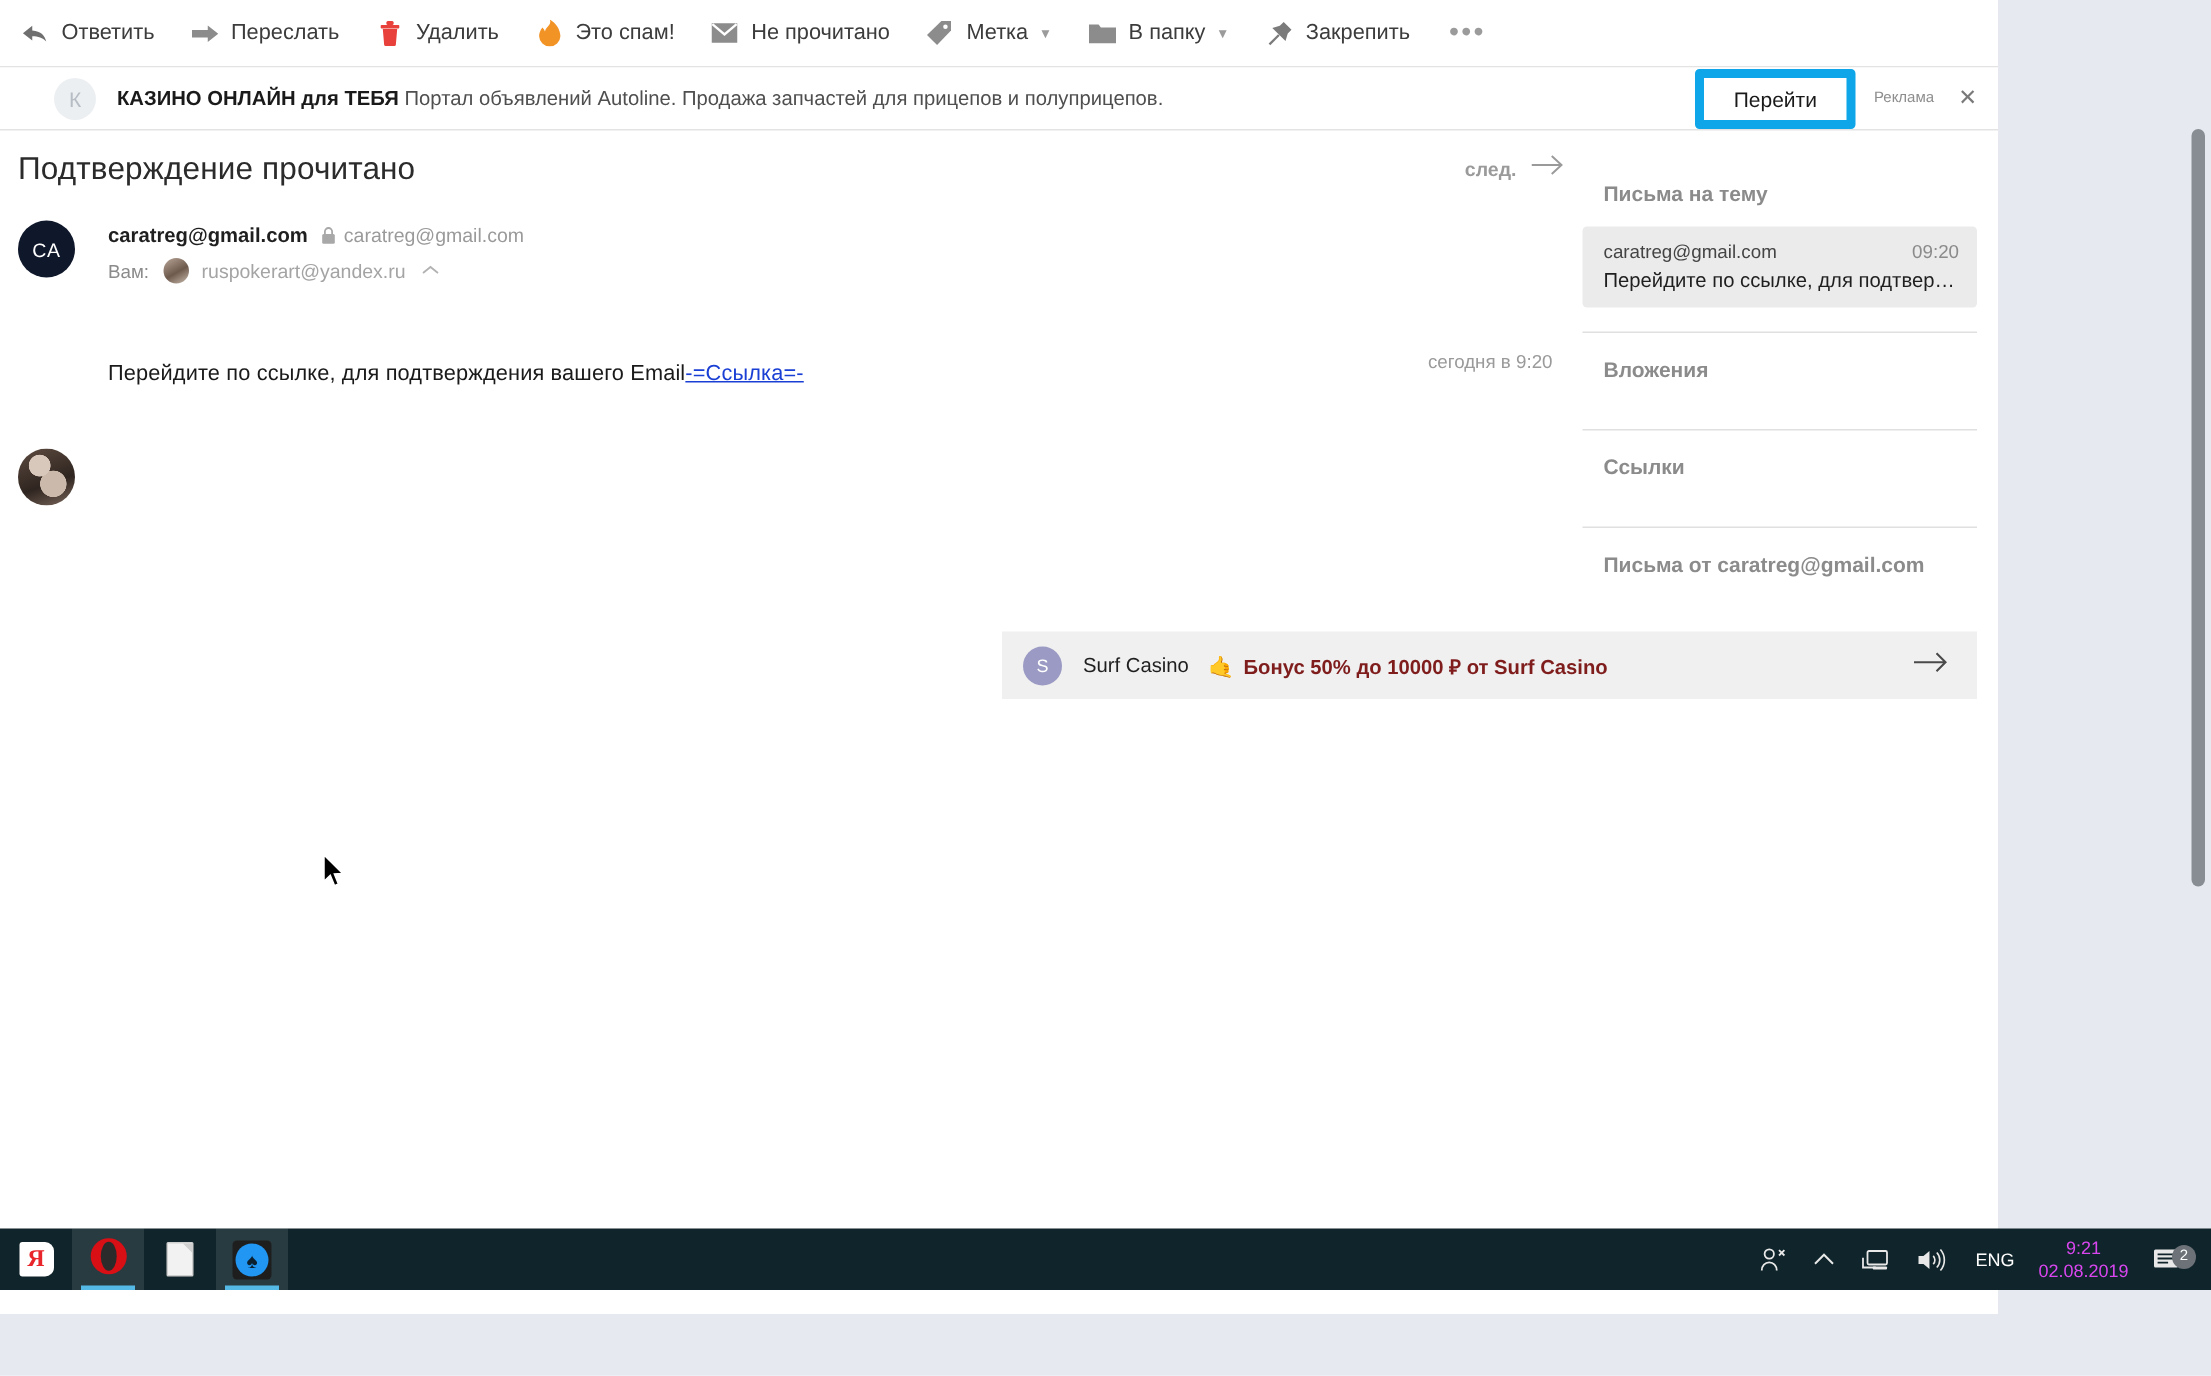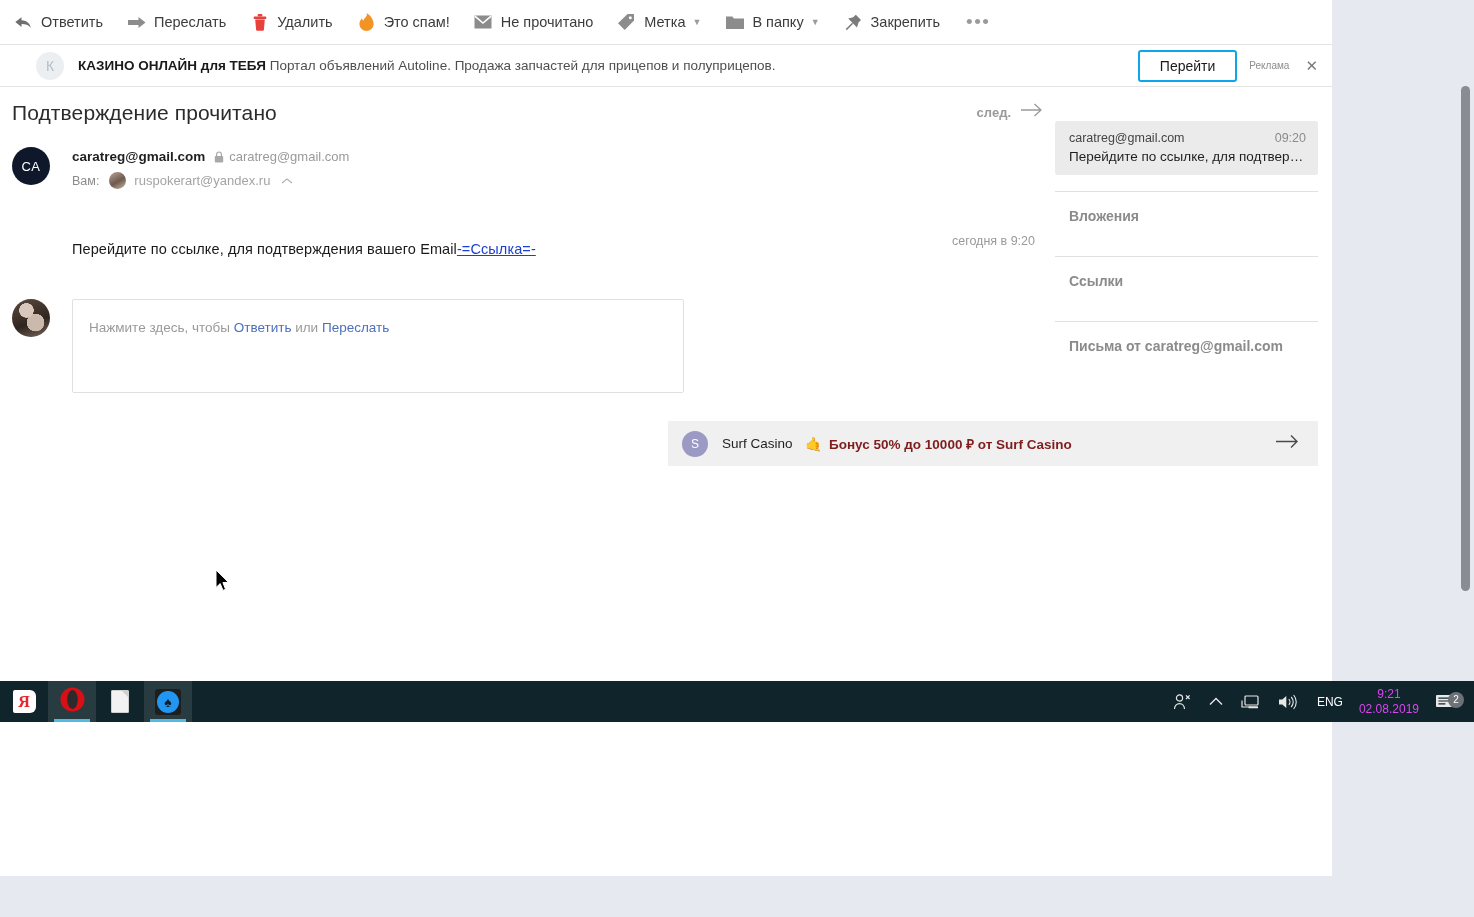--- a/index.html
+++ b/index.html
@@ -9,21 +9,21 @@
     width: 1474px;
     height: 917px;
     overflow: hidden;
     font-family: "Liberation Sans", sans-serif;
     background: #e6eaf0;
   }
 
   #app {
     position: relative;
     width: 1474px;
-    height: 722px;
+    height: 860px;
     background: #e6eaf0;
   }
 
   
   .mail-pane {
     position: absolute;
     left: 0; top: 0;
     width: 1332px;
     height: 876px;
     background: #ffffff;
@@ -101,21 +101,21 @@
   }
   .ad-text { font-size: 13.5px; color: #4f4f4f; }
   .ad-text b { color: #1a1a1a; font-weight: 700; }
   .ad-right {
     margin-left: auto;
     display: flex;
     align-items: center;
     gap: 12px;
   }
   .ad-btn {
-    border: 2px solid #0ea5e9;
+    border: 6px solid #0ea5e9;
     border-radius: 3px;
     background: #fff;
     font-size: 14px;
     color: #1a1a1a;
     padding: 6px 20px;
     cursor: pointer;
     font-family: inherit;
   }
   .ad-label { font-size: 10px; color: #8d8d8d; }
   .ad-close {
@@ -590,29 +590,25 @@
         </div>
 
         <div class="date-stamp">сегодня в 9:20</div>
 
         <div class="msg-text">
           <span>Перейдите по ссылке, для подтверждения вашего Email</span><a href="#">-=Ссылка=-</a>
         </div>
 
         <div class="quick-reply">
           <div class="qr-avatar"></div>
-          <div class="qr-box">
-            <div class="qr-placeholder">
-              <span>Нажмите здесь, чтобы </span><span class="act">Ответить</span><span> или </span><span class="act">Переслать</span>
-            </div>
-          </div>
         </div>
       </div>
 
       <div class="side-col">
+        <div class="side-head">Письма на тему</div>
 
         <div class="side-card">
           <div class="side-card-top">
             <span class="sc-from">caratreg@gmail.com</span>
             <span class="sc-time">09:20</span>
           </div>
           <div class="sc-snippet">Перейдите по ссылке, для подтвер…</div>
         </div>
 
         <div class="side-sep"></div>

